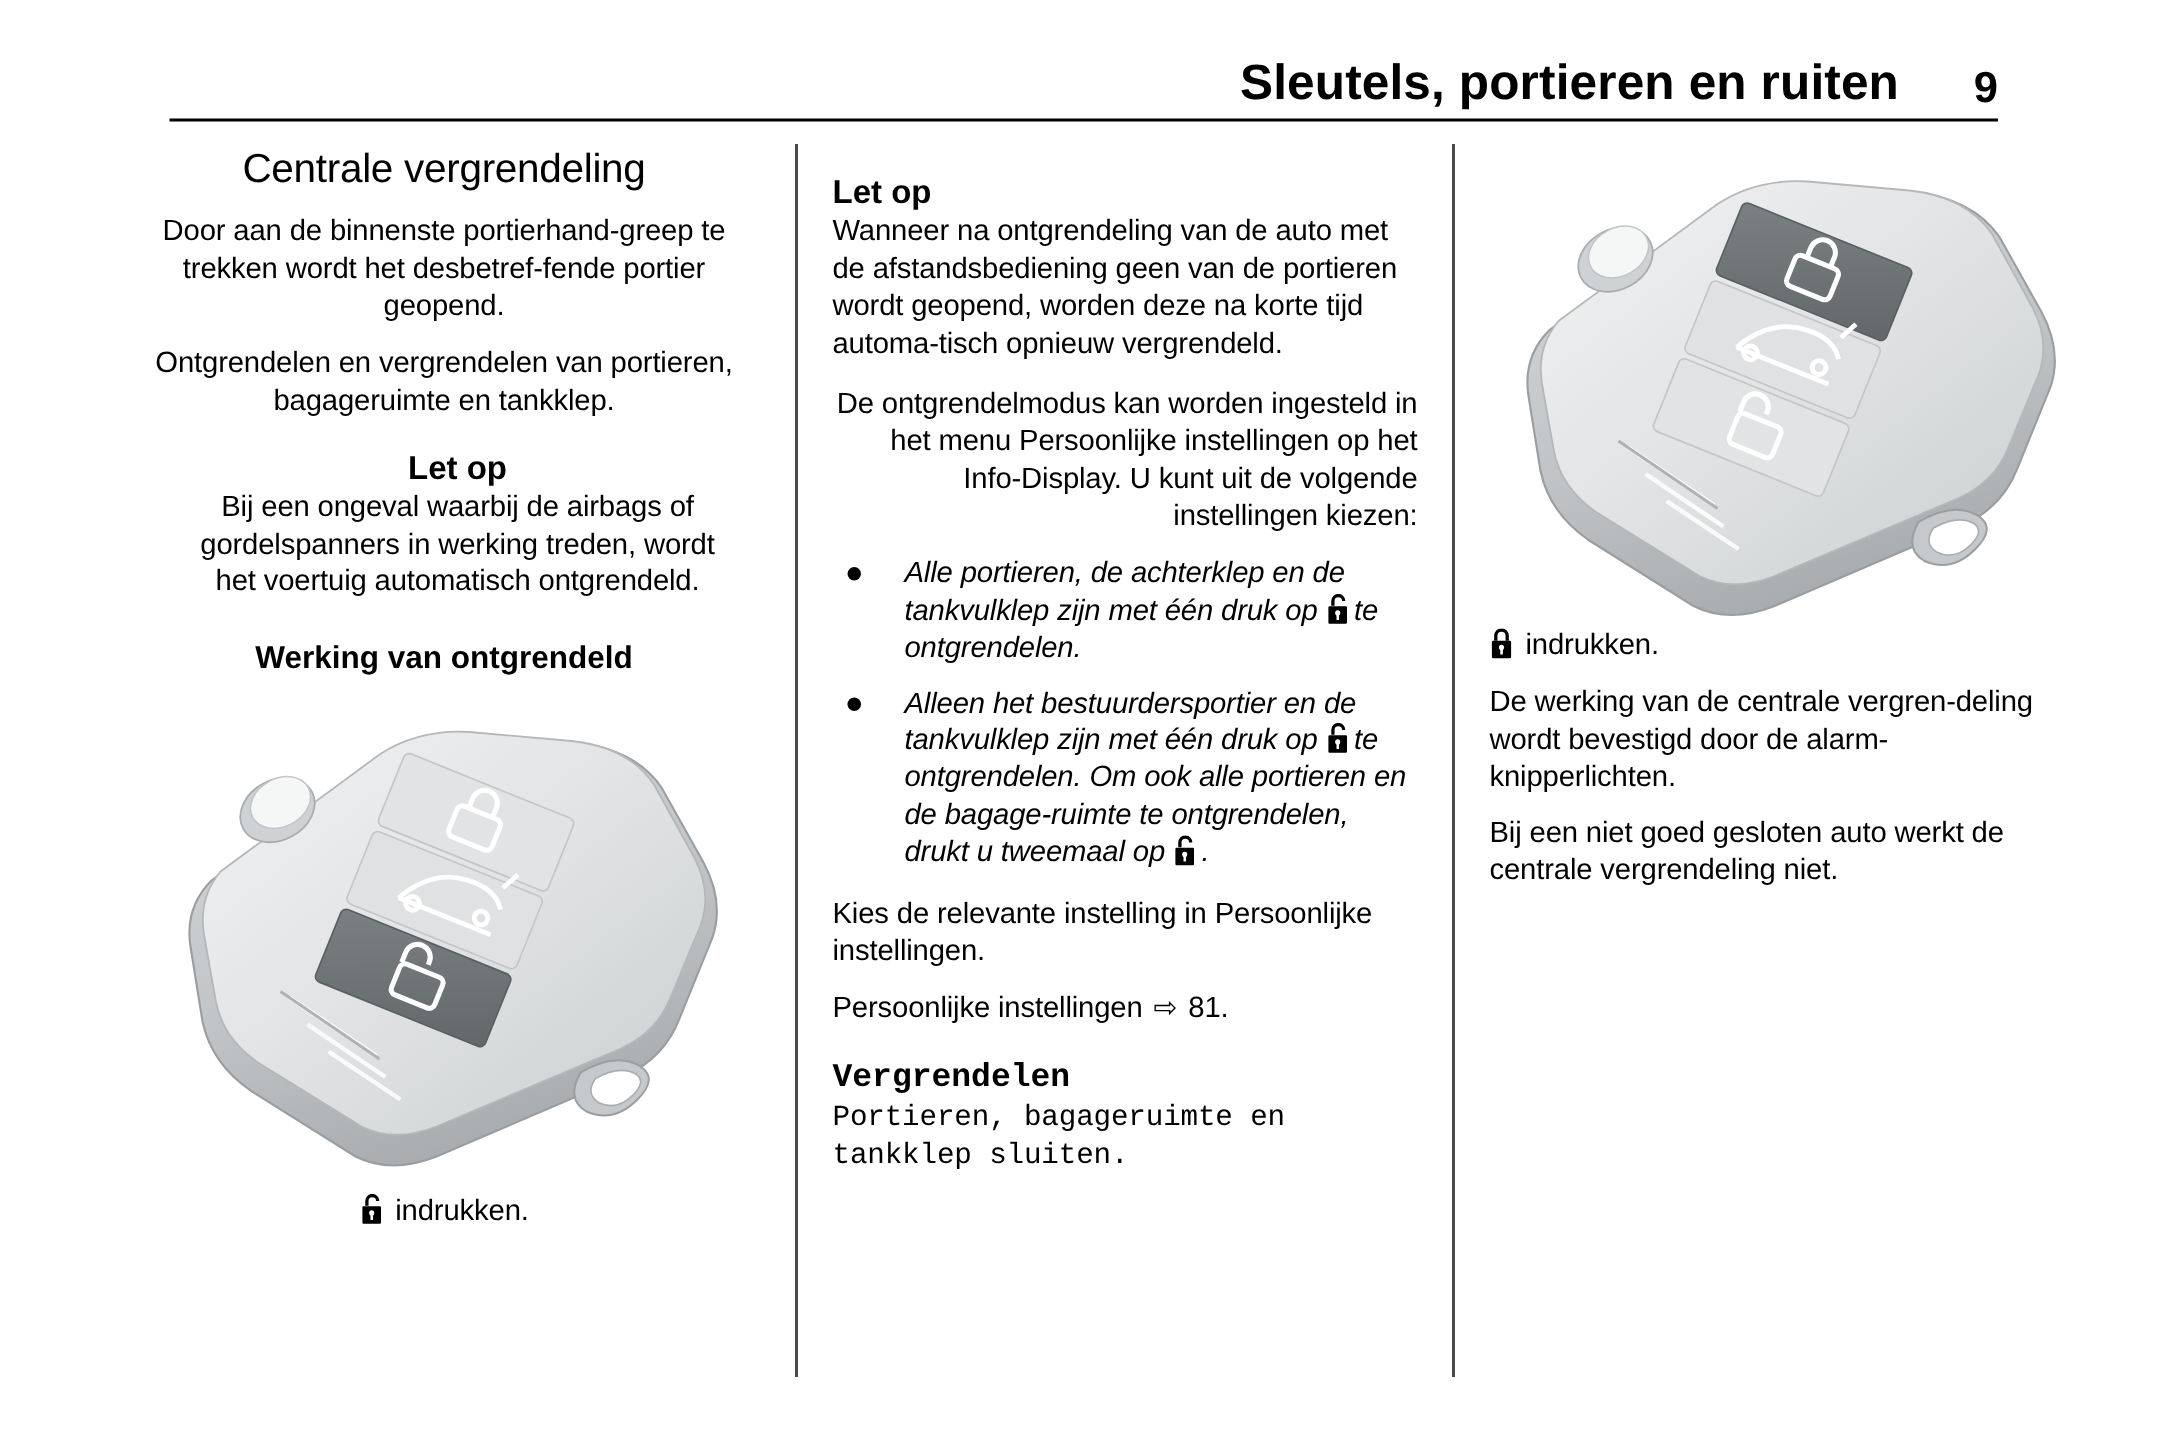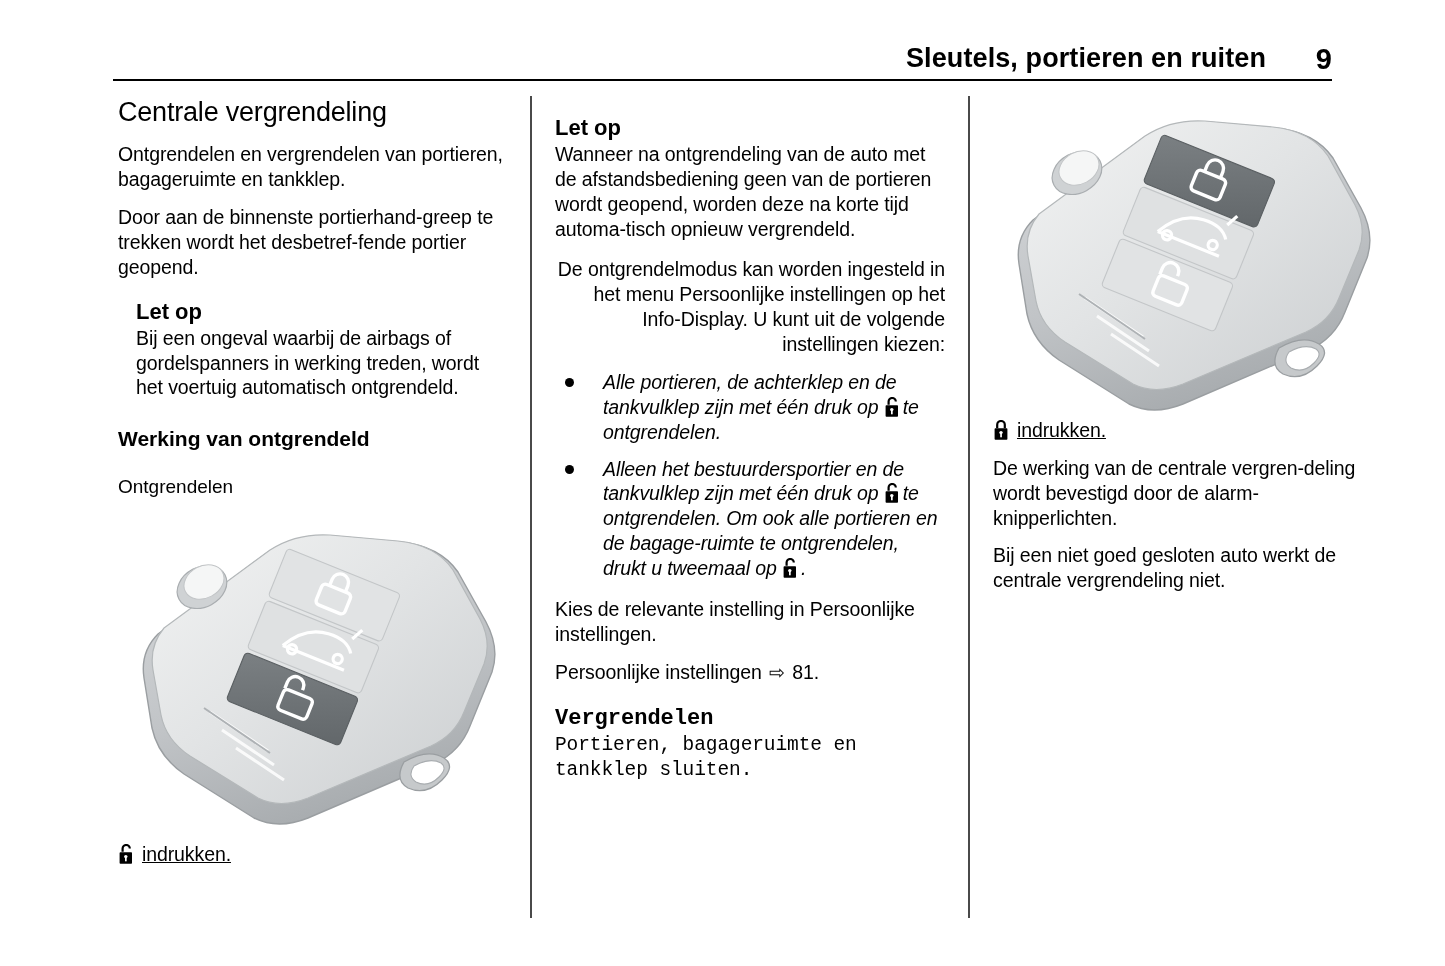--- a/index.html
+++ b/index.html
@@ -21,21 +21,21 @@
     position: absolute;
     left: 113px;
     top: 36px;
     width: 1219px;
     height: 44px;
   }
   .header-title {
     position: absolute;
     right: 66px;
     bottom: 6px;
-    font-size: 27px;
+    font-size: 33px;
     font-weight: bold;
     letter-spacing: 0.1px;
     white-space: nowrap;
   }
   .header-pageno {
     position: absolute;
     right: 0px;
     bottom: 4px;
     font-size: 29px;
     font-weight: bold;
@@ -59,21 +59,21 @@
   }
   .col-divider.d1 { left: 530px; }
   .col-divider.d2 { left: 968px; }
 
   
   .column {
     position: absolute;
     top: 96px;
     width: 390px;
   }
-  .col-1 { left: 118px; }
+  .col-1 { left: 101px; text-align: center; }
   .col-2 { left: 555px; }
   .col-3 { left: 993px; }
 
   
   h1.sec-title {
     font-size: 27px;
     font-weight: normal;
     margin: 0 0 14px 0;
     line-height: 1.2;
     letter-spacing: -0.2px;
@@ -149,21 +149,20 @@
     margin: 0 1px;
   }
   .lockicon.cap { margin-right: 6px; vertical-align: -4px; }
   .lockicon svg { display: block; }
 
   .caption-line {
     font-size: 19.5px;
     line-height: 1.275;
     margin: 0 0 13px 0;
     letter-spacing: -0.1px;
-    text-decoration: underline;
   }
 
   .ref-arrow {
     display: inline-block;
     font-size: 19px;
     margin: 0 2px;
   }
 
   
   .fob-figure {
@@ -189,30 +188,29 @@
 </div>
 <div class="header-rule"></div>
 
 <div class="col-divider d1"></div>
 <div class="col-divider d2"></div>
 
 <div class="column col-1">
 
   <h1 class="sec-title">Centrale vergrendeling</h1>
 
+  <p class="body">Door aan de binnenste portierhand-greep te trekken wordt het desbetref-fende portier geopend.</p>
   <p class="body">Ontgrendelen en vergrendelen van portieren, bagageruimte en tankklep.</p>
-  <p class="body">Door aan de binnenste portierhand-greep te trekken wordt het desbetref-fende portier geopend.</p>
 
   <div class="note">
     <div class="note-label">Let op</div>
     <div class="note-body">Bij een ongeval waarbij de airbags of gordelspanners in werking treden, wordt het voertuig automatisch ontgrendeld.</div>
   </div>
 
   <h2 class="sub-title">Werking van ontgrendeld</h2>
-  <h3 class="sub-sub">Ontgrendelen</h3>
 
   <div class="fob-figure fob-1">
     <svg width="390" height="330" viewBox="0 0 390 330" xmlns="http://www.w3.org/2000/svg">
       <defs>
         <linearGradient id="fobTop1" x1="0" y1="0" x2="1" y2="1">
           <stop offset="0%" stop-color="#f2f3f3"></stop>
           <stop offset="45%" stop-color="#e2e4e5"></stop>
           <stop offset="100%" stop-color="#cbced0"></stop>
         </linearGradient>
         <linearGradient id="fobSide1" x1="0" y1="0" x2="0.4" y2="1">

